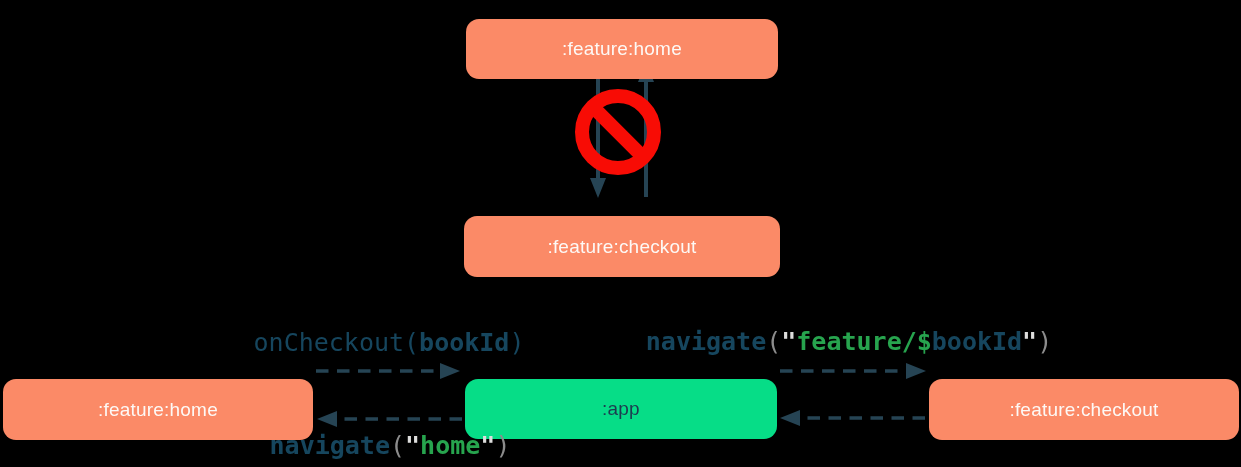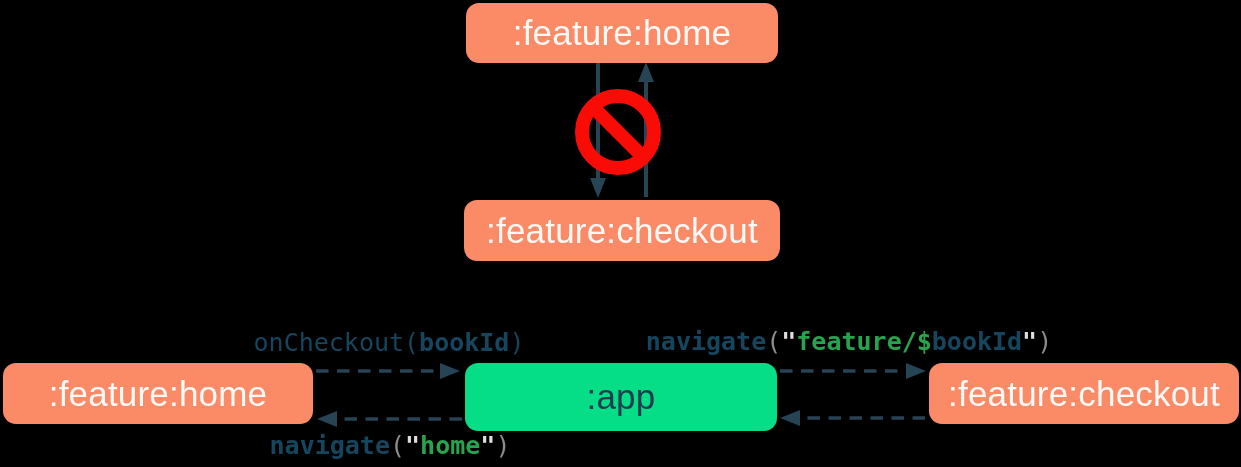--- a/index.html
+++ b/index.html
@@ -16,22 +16,22 @@
     --red:#f80c05;
   }
   html,body{margin:0;padding:0;background:#111;}
   #canvas{
     position:relative;width:1241px;height:467px;
     background:var(--bg);overflow:hidden;
     font-family:"Liberation Sans",sans-serif;
   }
   .node{
     position:absolute;display:flex;align-items:center;justify-content:center;
-    border-radius:13px;font-size:35px;letter-spacing:.2px;
-    color:var(--box-text);background:var(--salmon);z-index:2;
+    border-radius:13px;font-size:19px;letter-spacing:.2px;
+    color:var(--box-text);background:var(--salmon);z-index:2;margin-top:16px;
   }
   .node.app{background:var(--green);color:var(--app-text);}
   #arrows{position:absolute;left:0;top:0;z-index:1;}
   .solid-line{stroke:var(--arrow);stroke-width:4;fill:none;}
   .dash-line{stroke:var(--arrow);stroke-width:3.4;fill:none;stroke-dasharray:12.5 8.5;}
   .head{fill:var(--arrow);stroke:none;}
   .no-sign{
     position:absolute;left:575px;top:89px;width:86px;height:86px;
     box-sizing:border-box;border:14px solid var(--red);border-radius:50%;z-index:3;
   }
@@ -85,21 +85,21 @@
   </div>
 
   <div class="node" style="left:464px;top:200px;width:316px;height:61px;">
     <span>:feature:checkout</span>
   </div>
 
   <div class="node" style="left:3px;top:363px;width:310px;height:61px;">
     <span>:feature:home</span>
   </div>
 
-  <div class="node app" style="left:465px;top:363px;width:312px;height:68px;">
+  <div class="node app" style="left:465px;top:363px;width:312px;height:60px;">
     <span>:app</span>
   </div>
 
   <div class="node" style="left:929px;top:363px;width:310px;height:61px;">
     <span>:feature:checkout</span>
   </div>
 
   <div class="code-label" style="left:389px;top:331px;">
     <span class="tok-navy">onCheckout(</span><span class="tok-navy-b">bookId</span><span class="tok-navy">)</span>
   </div>

